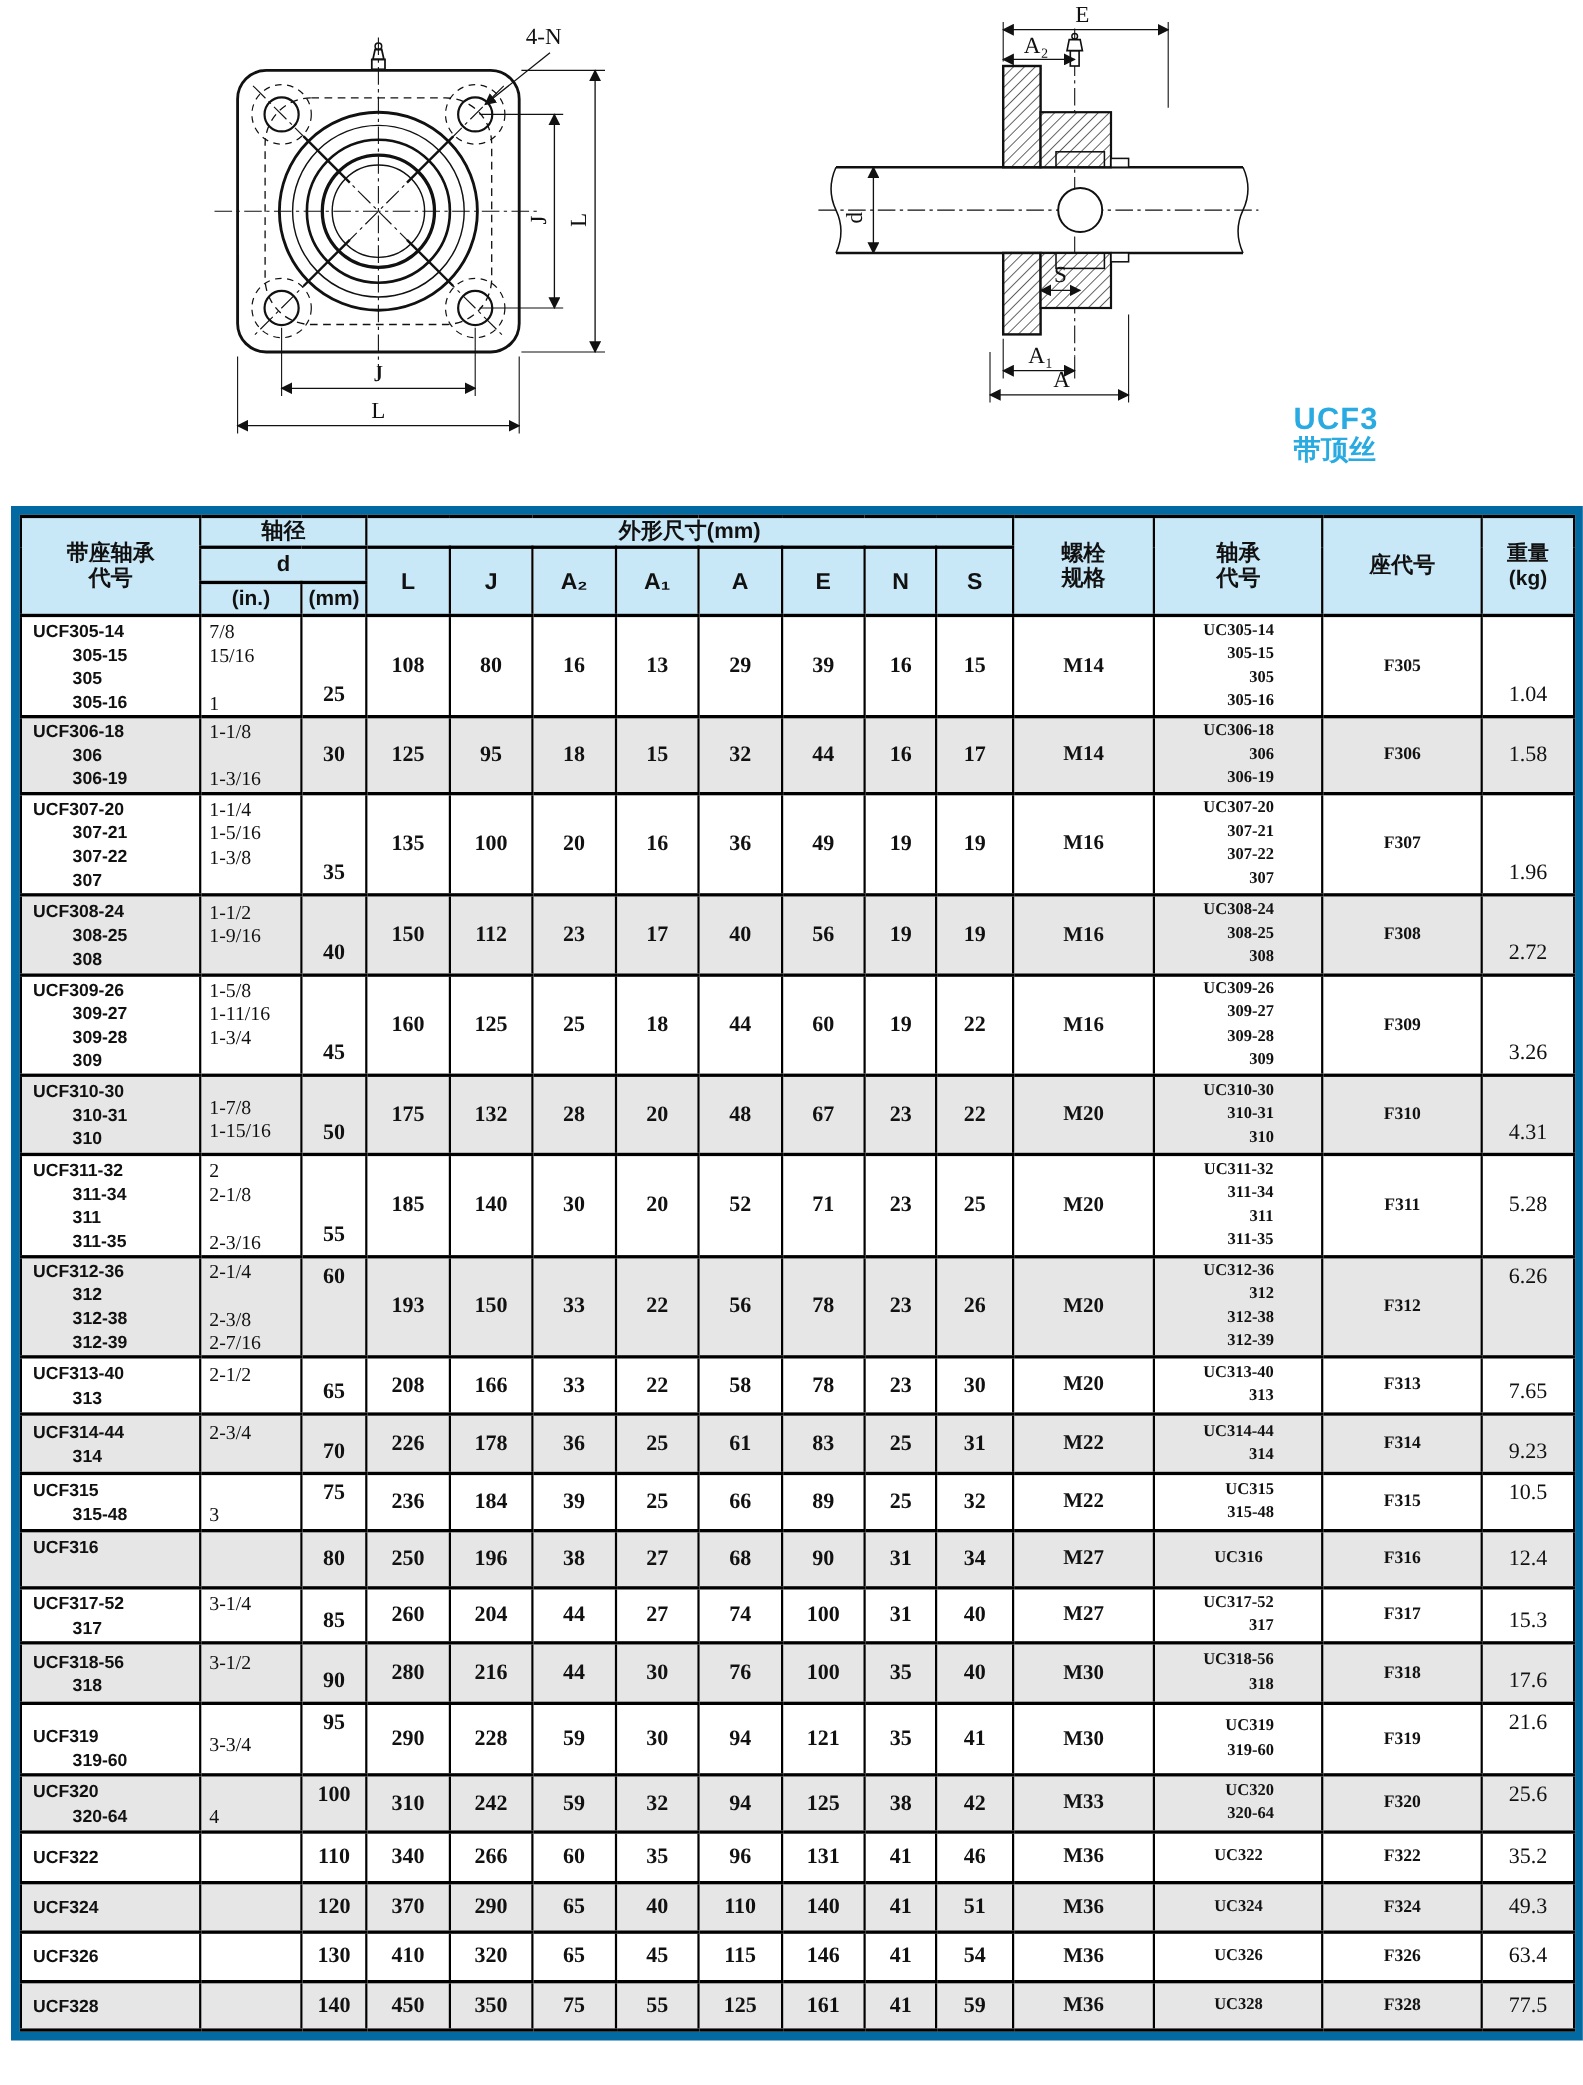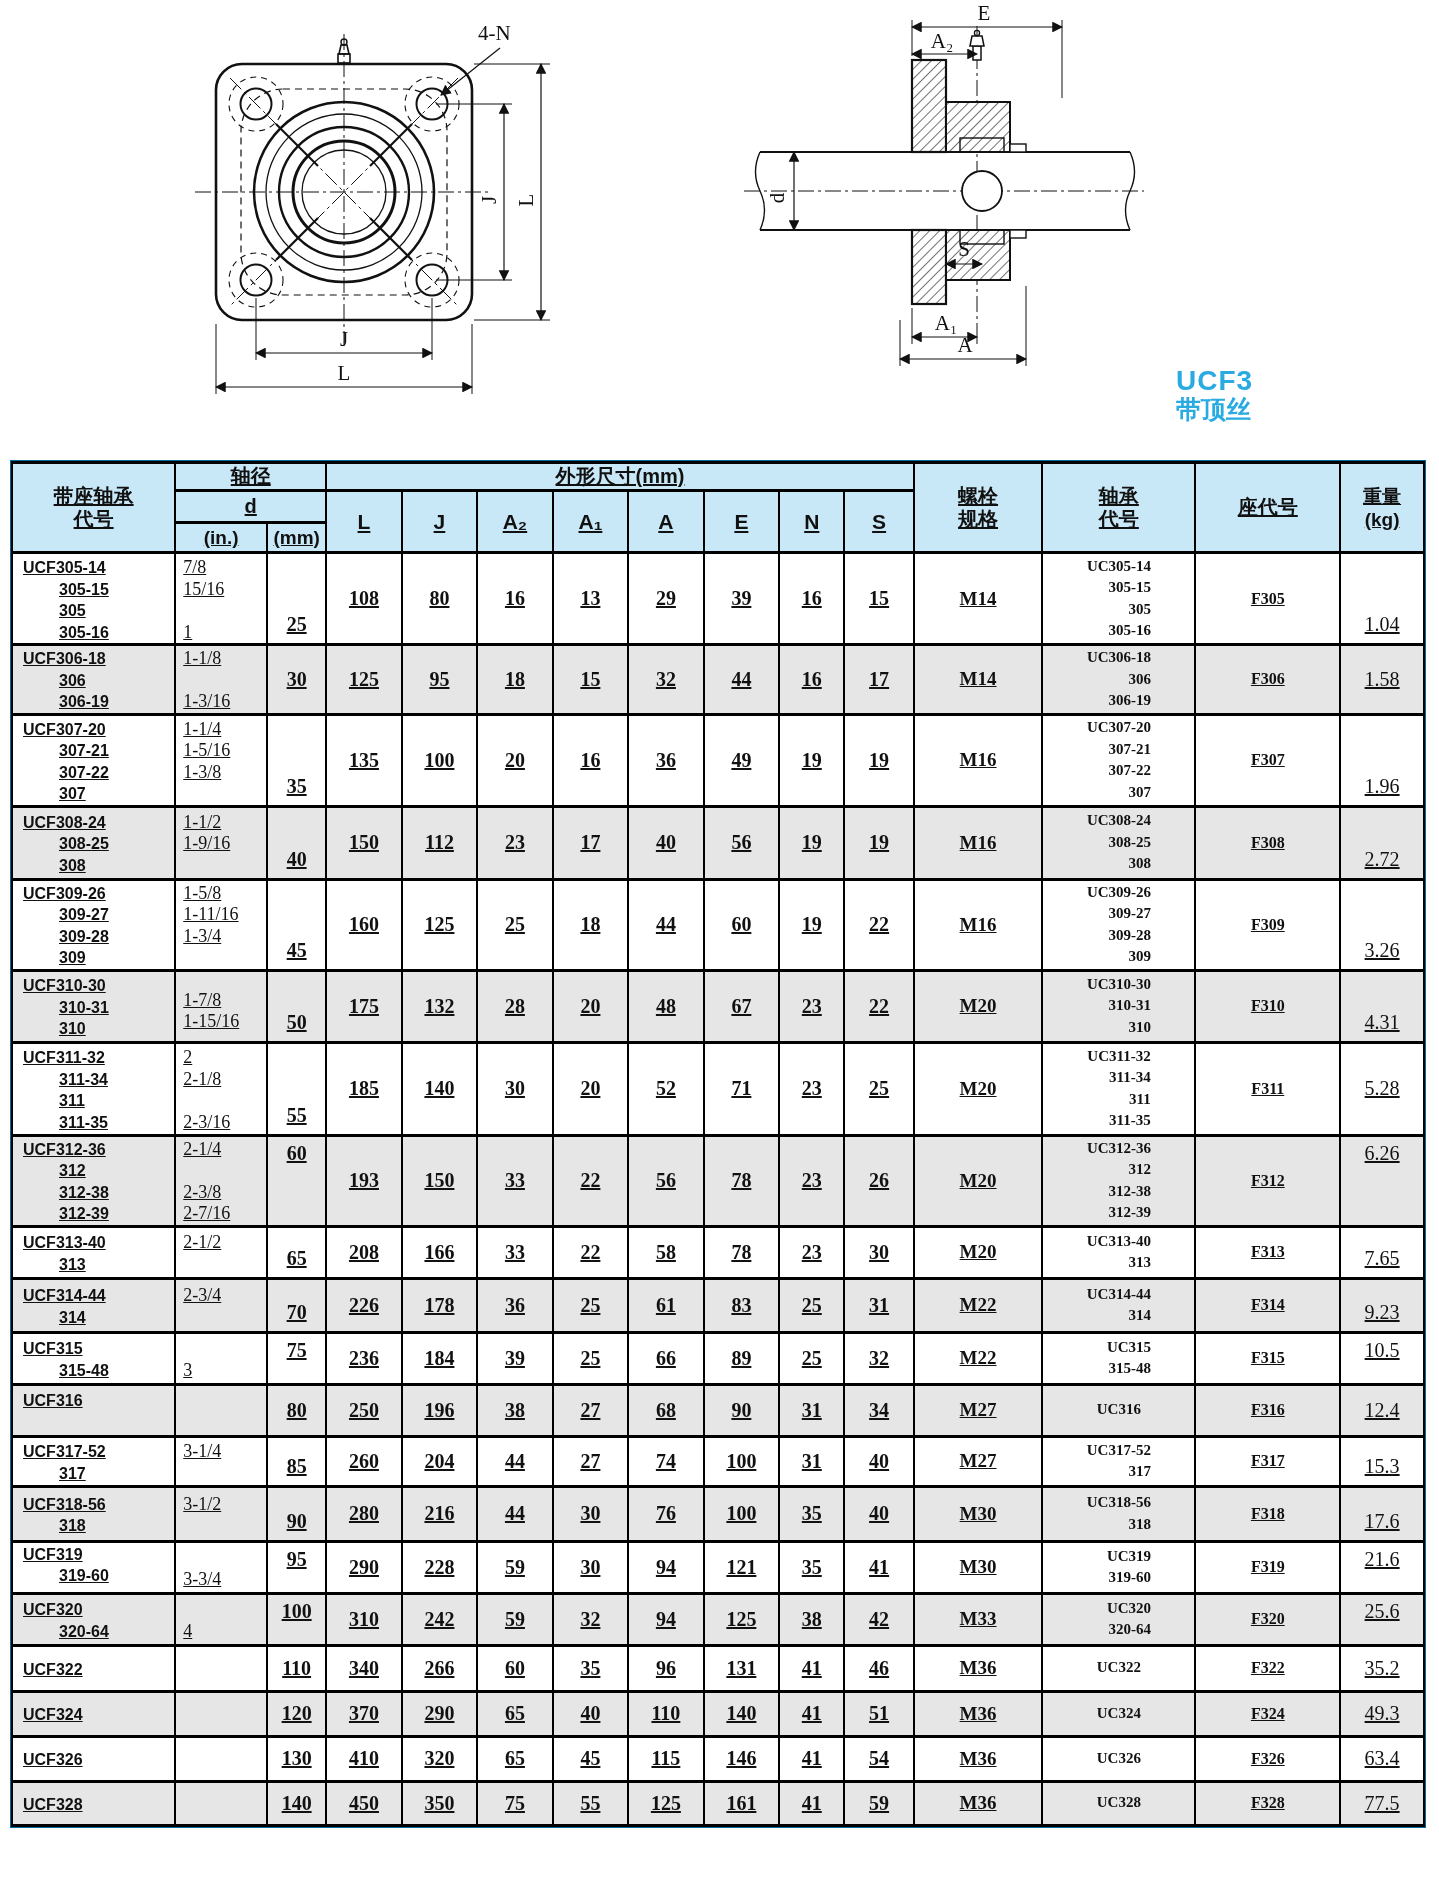--- a/index.html
+++ b/index.html
@@ -9,21 +9,21 @@
   
   .draw{position:absolute;}
   .draw svg{display:block;}
   .draw text{font-family:"Liberation Serif",serif;fill:#111;}
   .lbl{font-size:21px;}
   .logo{position:absolute;left:1176px;top:366px;font-weight:bold;line-height:1.08;}
   .logo .l1{font-size:28px;letter-spacing:1px;}
   .logo .l2{font-size:25px;}
 
   
-  .tbl-wrap{position:absolute;left:10px;top:460px;border:1px solid #0369a1;text-decoration:underline;}
+  .tbl-wrap{position:absolute;left:10px;top:460px;border:8px solid #0369a1;}
   table{border-collapse:collapse;table-layout:fixed;width:1414px;}
   th,td{border:2px solid #000;border-top-width:3px;border-bottom-width:3px;padding:0;overflow:hidden;}
   th{background:#c9e8f7;font-weight:bold;font-size:20px;line-height:23px;text-align:center;vertical-align:middle;}
   th.dimh{font-size:21px;font-family:"Liberation Sans",sans-serif;}
   th.small{font-size:19px;}
   .preline{white-space:pre-line;}
   tr.alt td{background:#e6e6e6;}
 
   td.c-code{font-weight:bold;font-size:16px;line-height:21.5px;text-align:left;
             padding-left:46px;text-indent:-36px;vertical-align:top;white-space:pre-line;}
@@ -531,21 +531,21 @@
             <td class="c-num">100</td>
             <td class="c-num">35</td>
             <td class="c-num">40</td>
             <td class="c-bolt">M30</td>
             <td class="c-bear"><span class="bear-block">UC318-56
 318</span></td>
             <td class="c-hous">F318</td>
             <td class="c-wt v-bottom">17.6</td>
           </tr>
           <tr style="height: 52px;">
-            <td class="c-code" style="padding-top: 1px;">UCF319
+            <td class="c-code" style="padding-top: 19px;">UCF319
 319-60</td>
             <td class="c-in" style="padding-top: 4.5px;">
 3-3/4</td>
             <td class="c-num v-top">95</td>
             <td class="c-num">290</td>
             <td class="c-num">228</td>
             <td class="c-num">59</td>
             <td class="c-num">30</td>
             <td class="c-num">94</td>
             <td class="c-num">121</td>

